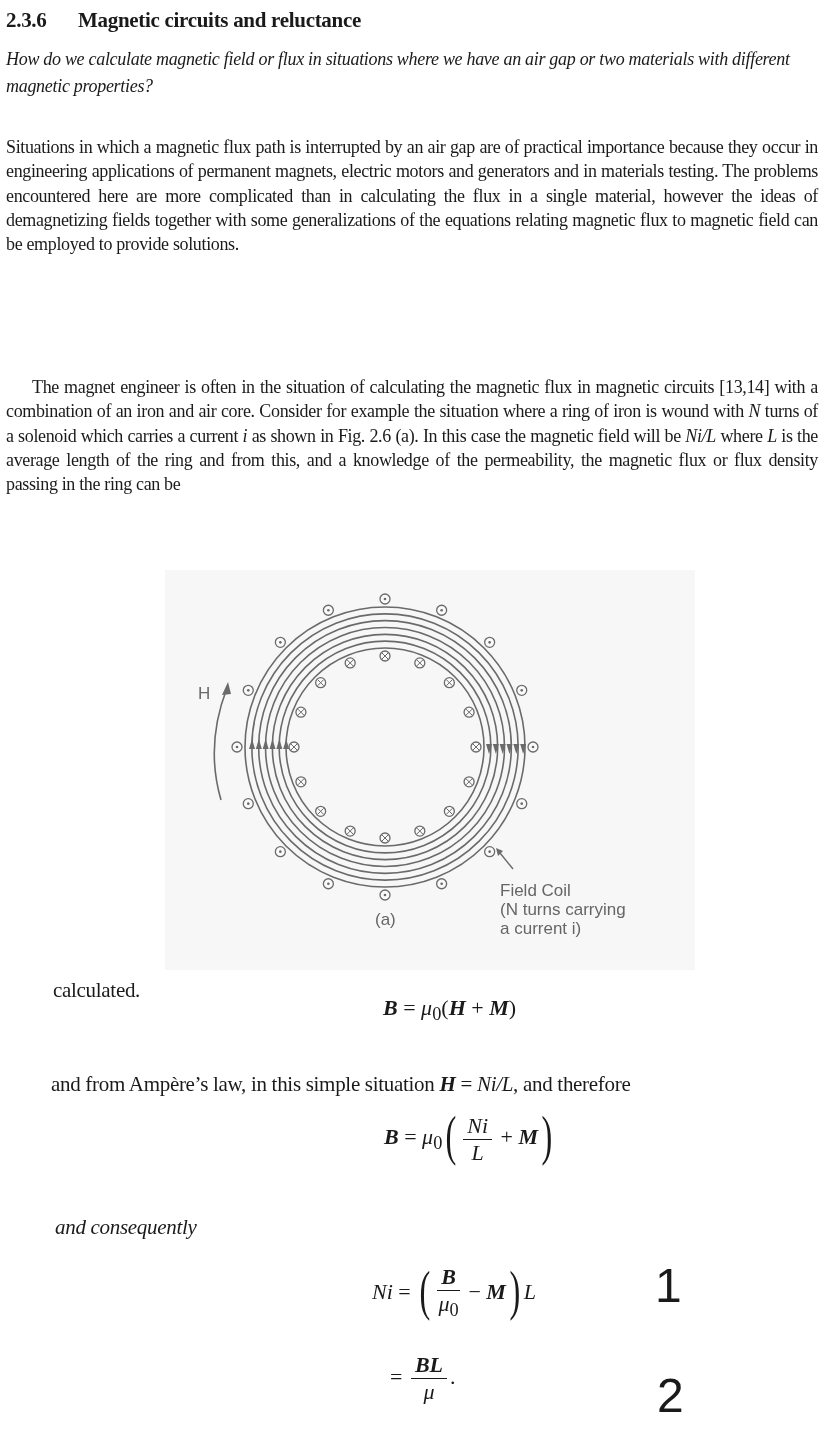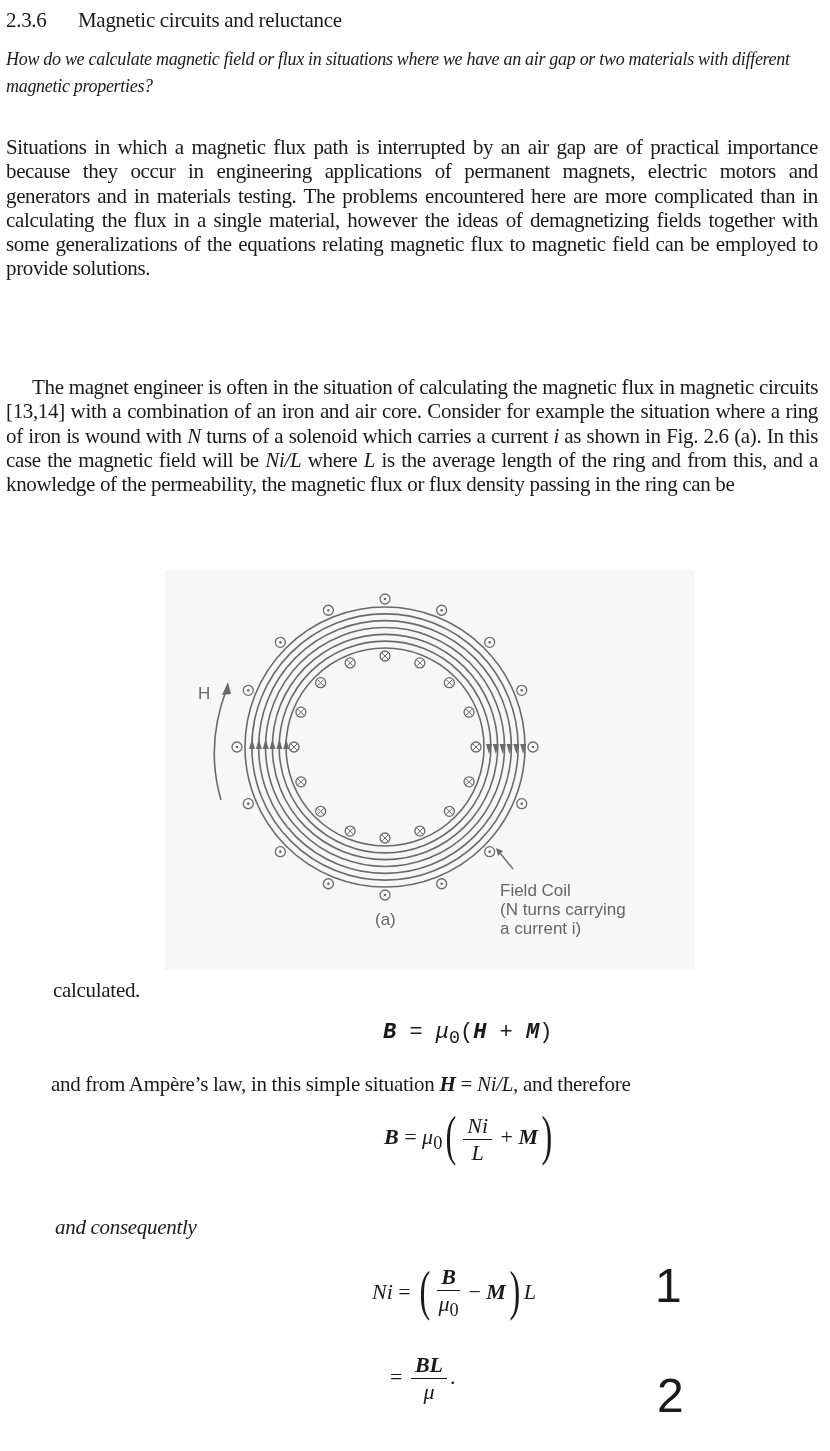--- a/index.html
+++ b/index.html
@@ -1,22 +1,22 @@
 <!DOCTYPE html>
 <html><head>
 <meta charset="utf-8">
 <style>
   html, body { margin:0; padding:0; background:#fff; }
   body { width:830px; height:1451px; position:relative; overflow:hidden; color:#1a1a1a;
          font-family:"Liberation Serif", "DejaVu Serif", serif; }
   .abs { position:absolute; }
-  .heading { left:6px; top:8px; font-size:21px; font-weight:normal; letter-spacing:-0.3px; }
+  .heading { left:6px; top:8px; font-size:21px; font-weight:bold; letter-spacing:-0.3px; }
   .heading .num { display:inline-block; width:72px; }
   .question { left:6px; top:46px; width:818px; font-size:18px; font-style:italic; line-height:27px; letter-spacing:-0.3px; }
-  .para { left:6px; width:812px; font-size:21px; line-height:24.3px; text-align:justify; letter-spacing:-0.35px; }
+  .para { left:6px; width:812px; font-size:18px; line-height:24.3px; text-align:justify; letter-spacing:-0.35px; }
   .p1 { top:135px; }
   .p2 { top:375px; text-indent:26px; }
   .txt { font-size:21px; letter-spacing:-0.3px; }
   .it { font-style:italic; }
   .bd { font-weight:bold; font-style:italic; }
   .eq { font-size:22px; white-space:nowrap; }
   .frac { display:inline-flex; flex-direction:column; align-items:center; vertical-align:middle; margin:0 3px; }
   .frac .num { border-bottom:1px solid #1a1a1a; padding:0 4px; line-height:26px; }
   .frac .den { line-height:26px; }
   .bigparen { font-size:54px; font-weight:100; vertical-align:middle; line-height:1; transform:scaleX(0.6); display:inline-block; position:relative; top:-3px; }
@@ -135,21 +135,21 @@
   <line x1="513" y1="869" x2="500" y2="853" stroke="#6a6a6a" stroke-width="1.4"></line>
   <polygon points="496,848 503,851 498,856" fill="#6a6a6a"></polygon>
   <text x="375" y="925" font-size="17" fill="#666">(a)</text>
   <text x="500" y="896" font-size="17" fill="#666">Field Coil</text>
   <text x="500" y="915" font-size="17" fill="#666">(N turns carrying</text>
   <text x="500" y="934" font-size="17" fill="#666">a current i)</text>
 </svg>
 
 <div class="abs txt" style="left:53px;top:978px;font-family:Liberation Serif, serif;">calculated.</div>
 
-<div class="abs eq" style="left:383px;top:1020px;font-family:Liberation Mono, monospace;">
+<div class="abs eq" style="left:383px;top:995px;">
   <span class="bd">B</span><span> = </span><span class="it">μ</span><sub>0</sub><span>(</span><span class="bd">H</span><span> + </span><span class="bd">M</span><span>)</span>
 </div>
 
 <div class="abs txt" style="left:51px;top:1072px;font-family:Liberation Serif, serif;"><span>and from Ampère’s law, in this simple situation </span><span class="bd">H</span><span> = </span><span class="it">Ni/L</span><span>, and therefore</span></div>
 
 <div class="abs eq" style="left:368px;top:1112px;margin-left:16px;">
   <span class="bd">B</span><span> = </span><span class="it">μ</span><sub>0</sub><span class="bigparen">(</span><span class="frac">
       <span class="num it">Ni</span>
       <span class="den it">L</span>
     </span><span> + </span><span class="bd">M</span><span class="bigparen">)</span>

